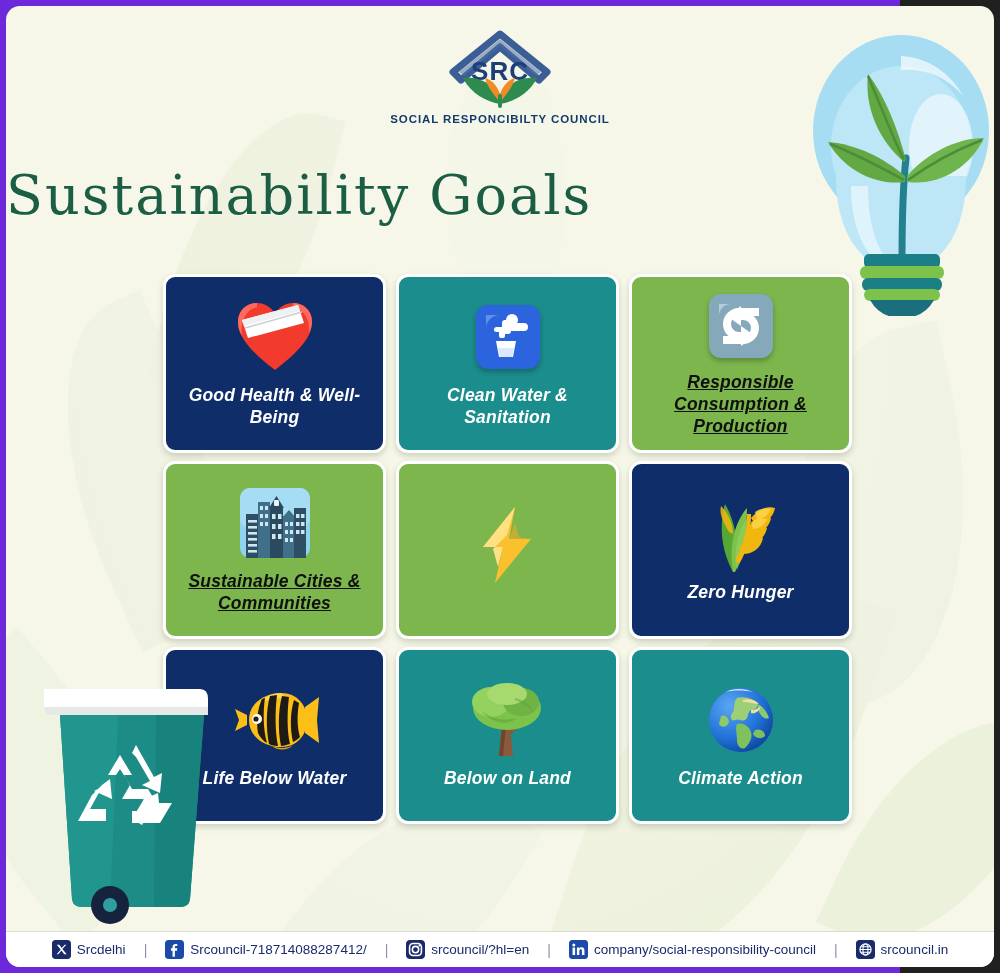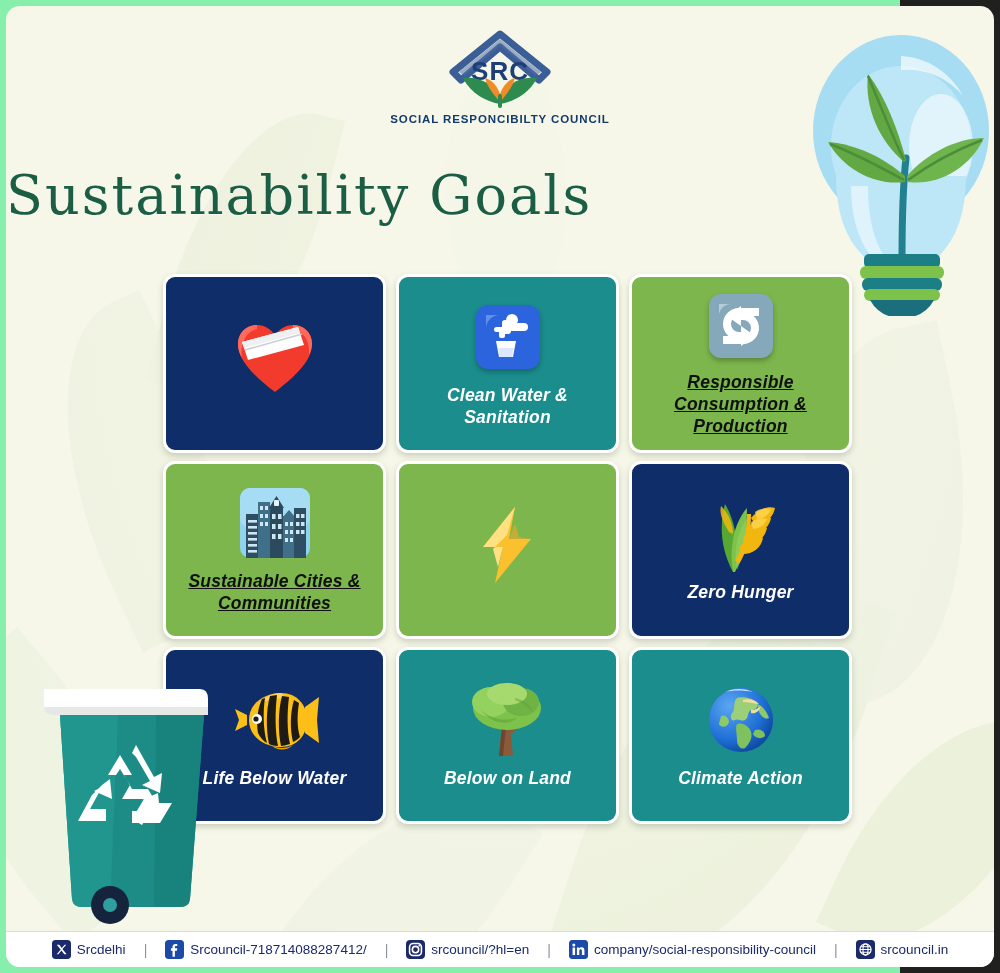--- a/index.html
+++ b/index.html
@@ -7,21 +7,21 @@
   html, body {
     width: 1000px; height: 973px;
     background: #20201e;
     font-family: "Liberation Sans", sans-serif;
     overflow: hidden;
   }
 
   #poster {
     position: relative;
     width: 900px; height: 973px;
-    background: #86efac;
+    background: #6d28d9;
   }
 
   
   .frame {
     position: absolute;
     left: 6px; top: 6px;
     width: 988px; height: 961px;
     border-radius: 14px;
     background: #f6f7e8;
     overflow: hidden;
@@ -209,20 +209,21 @@
         <div class="icon-wrap">
           <svg width="78" height="74" viewBox="0 0 78 74">
             <path d="M39 70 C10 48 2 34 2 22 C2 10 11 3 21 3 C29 3 35 7 39 14 C43 7 49 3 57 3 C67 3 76 10 76 22 C76 34 68 48 39 70 Z" fill="#f23b2c"></path>
             <path d="M21 3 C11 3 2 10 2 22 C2 26 3 31 6 36 C4 25 8 10 21 7 Z" fill="#ff6a5c"></path>
             <path d="M57 3 C67 3 76 10 76 22 C76 25 75 29 73 33 C74 22 70 10 57 7 Z" fill="#ff6a5c"></path>
             <path d="M6 20 L62 5 L68 23 L12 38 Z" fill="#ffffff"></path>
             <path d="M6 20 L62 5 L64 11 L8 26 Z" fill="#eef0f2"></path>
             <path d="M9 28 L66 12" stroke="#c9ced4" stroke-width="1.6" fill="none"></path>
           </svg>
         </div>
+        <div class="label">Good Health &amp; Well-Being</div>
       </div>
 
       <div class="card teal">
         <div class="icon-wrap">
           <div class="chip blue">
             <svg width="52" height="52" viewBox="0 0 52 52">
               <path d="M4 4 h14 a14 14 0 0 0 -14 14 z" fill="#6d9bf0" opacity=".8"></path>
               <rect x="20" y="9" width="9" height="14" rx="3" fill="#ffffff"></rect>
               <rect x="26" y="12" width="20" height="8" rx="4" fill="#ffffff"></rect>
               <circle cx="30" cy="9" r="6" fill="#ffffff"></circle>

